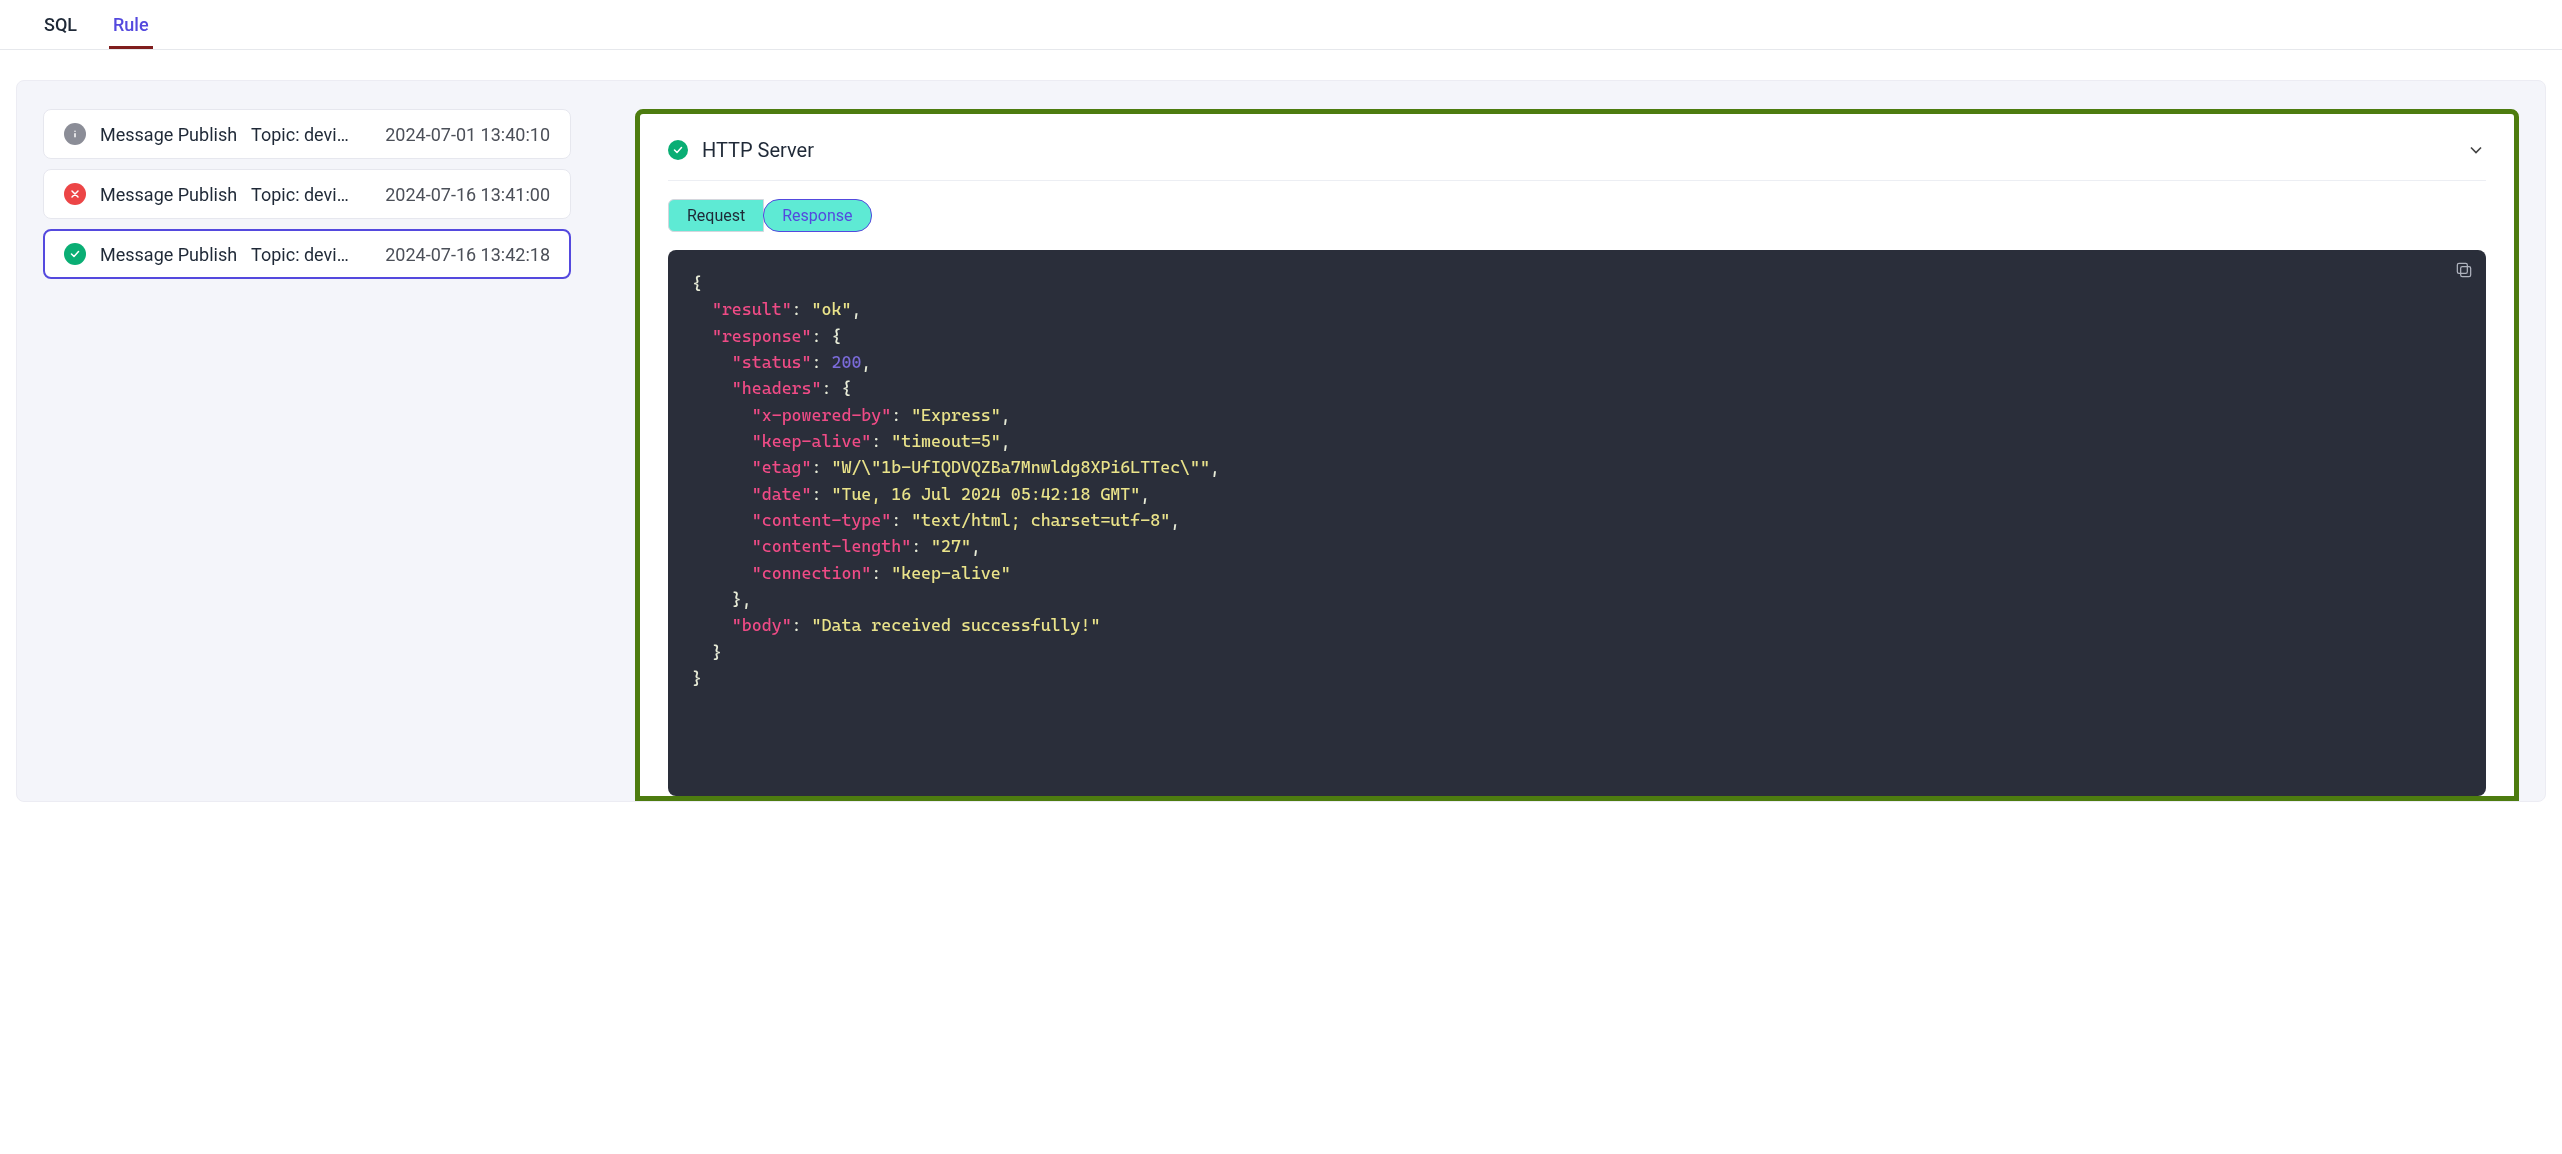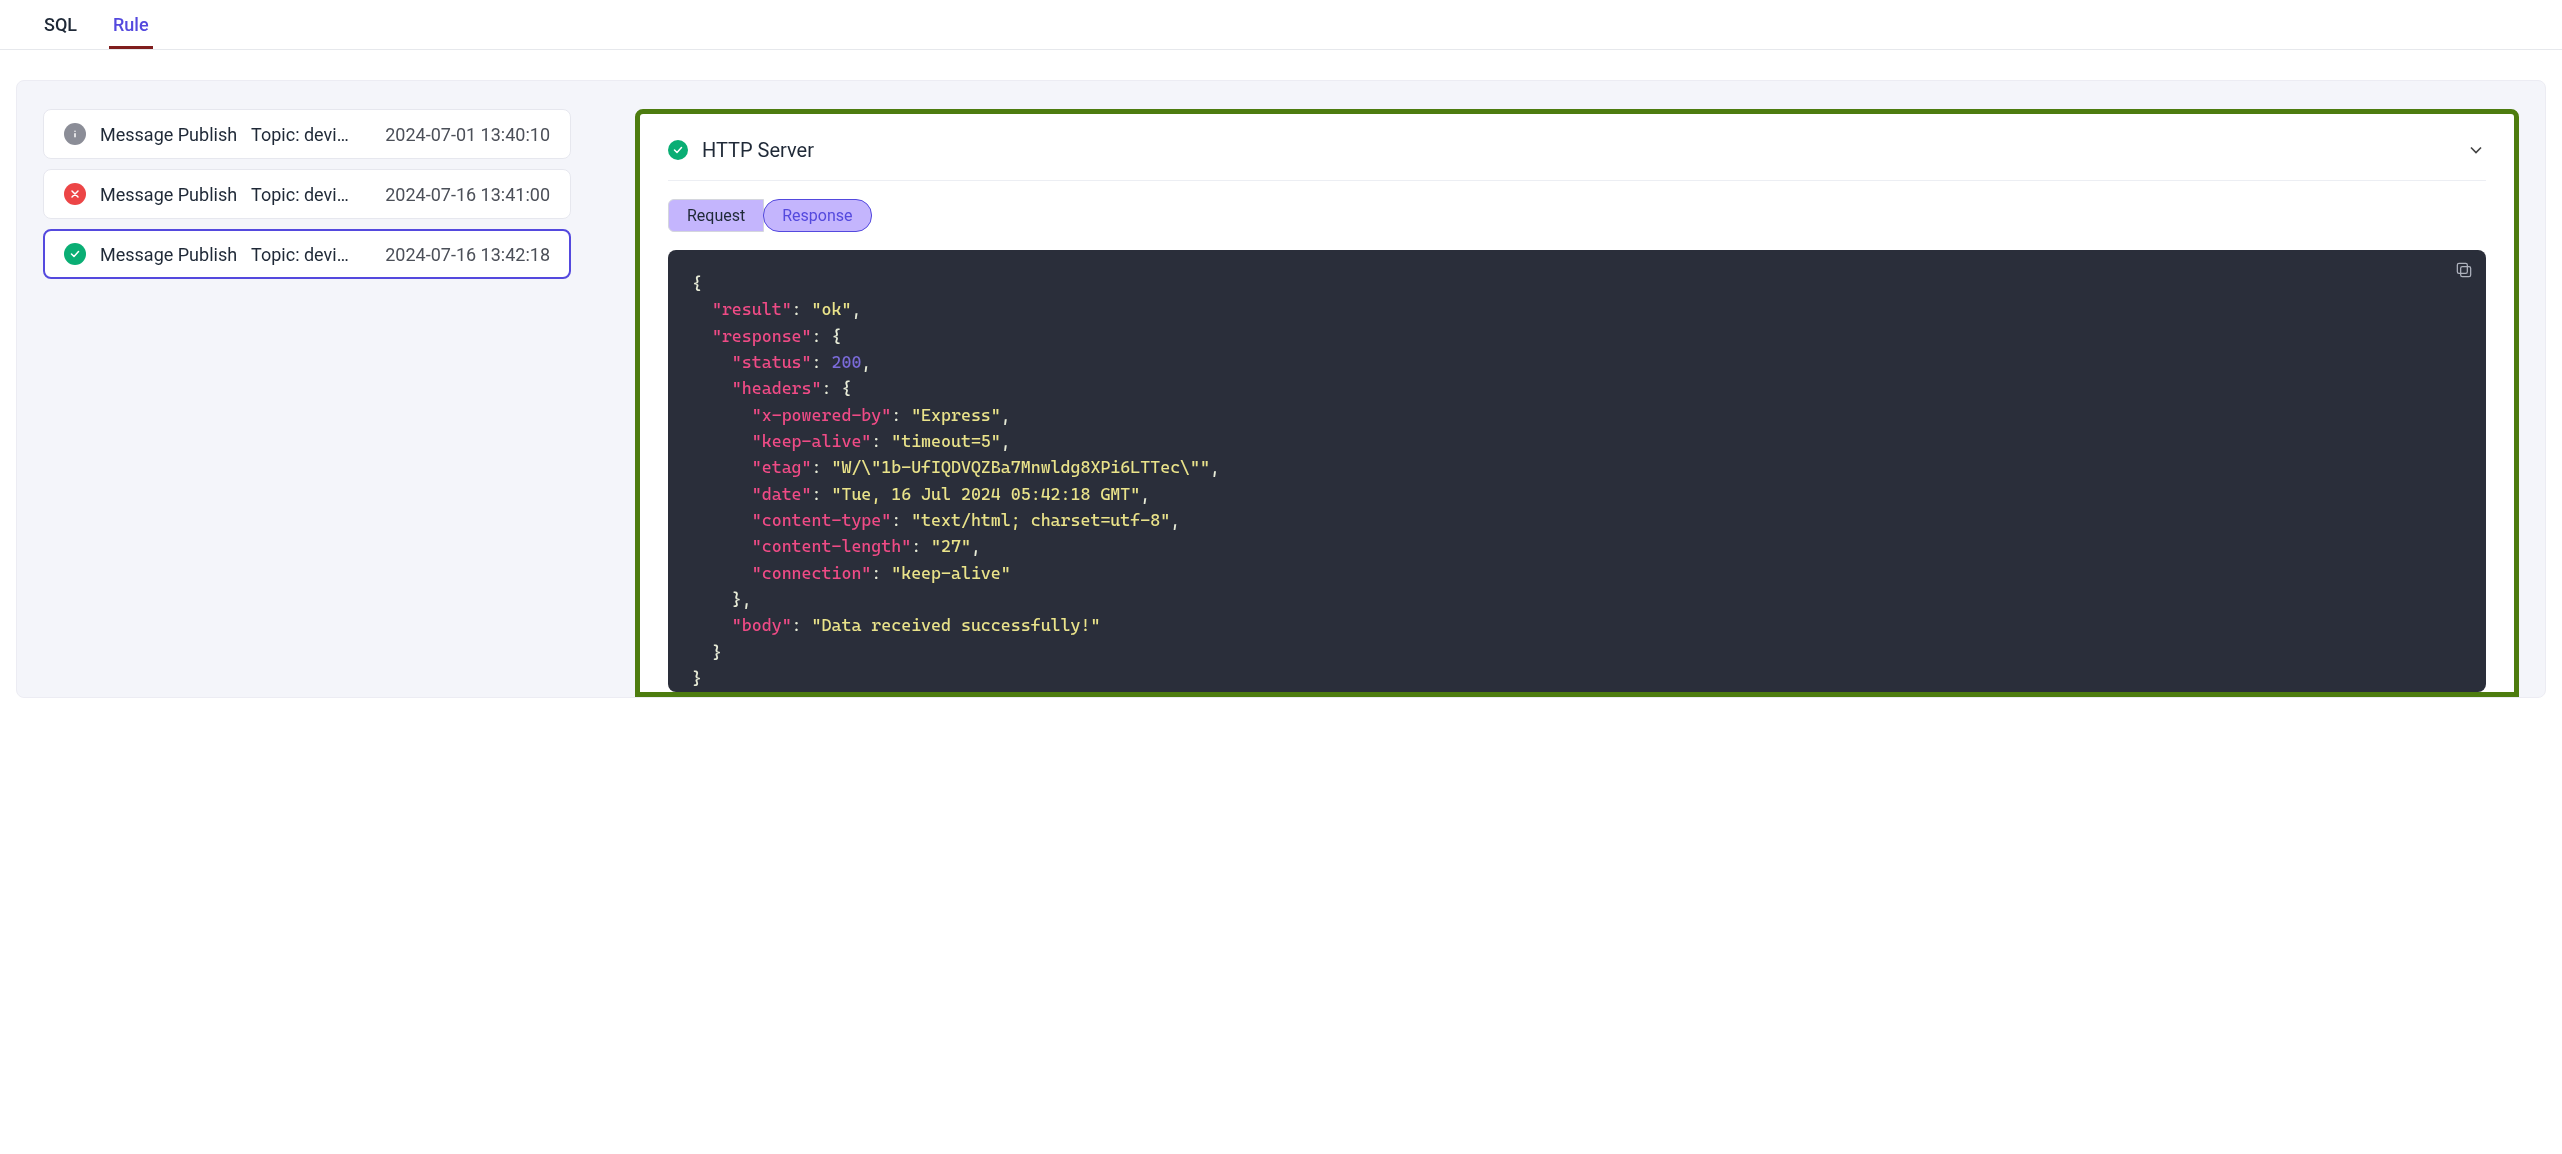--- a/index.html
+++ b/index.html
@@ -26,21 +26,21 @@
     color: #5449de;
     border-bottom: 3px solid #7f1d1d;
     padding-bottom: 11px;
   }
   .panel-outer {
     margin: 30px 16px 0 16px;
     background: #f4f5fa;
     border: 1px solid #ececf3;
     border-radius: 8px;
     padding: 28px 26px 0 26px;
-    height: 618px;
+    height: 722px;
     display: flex;
     gap: 64px;
     overflow: hidden;
   }
   .left-col {
     width: 528px;
     flex-shrink: 0;
     display: flex;
     flex-direction: column;
     gap: 10px;
@@ -100,21 +100,21 @@
     cursor: pointer;
   }
   .chevron svg { stroke: #444; fill: none; stroke-width: 2; }
 
   .segmented {
     display: inline-flex;
     margin-top: 18px;
     border-radius: 6px;
   }
   .segmented .seg {
-    background: #c4b5fd;
+    background: #5eead4;
     font-size: 16px;
     padding: 6px 18px;
     cursor: pointer;
     border: 1px solid #d4d6dd;
     color: #1f2937;
   }
   .segmented .seg:first-child { border-radius: 6px 0 0 6px; }
   .segmented .seg:last-child  { border-radius: 0 6px 6px 0; margin-left: -1px; }
   .segmented .seg.active {
     border-color: #5449de;

